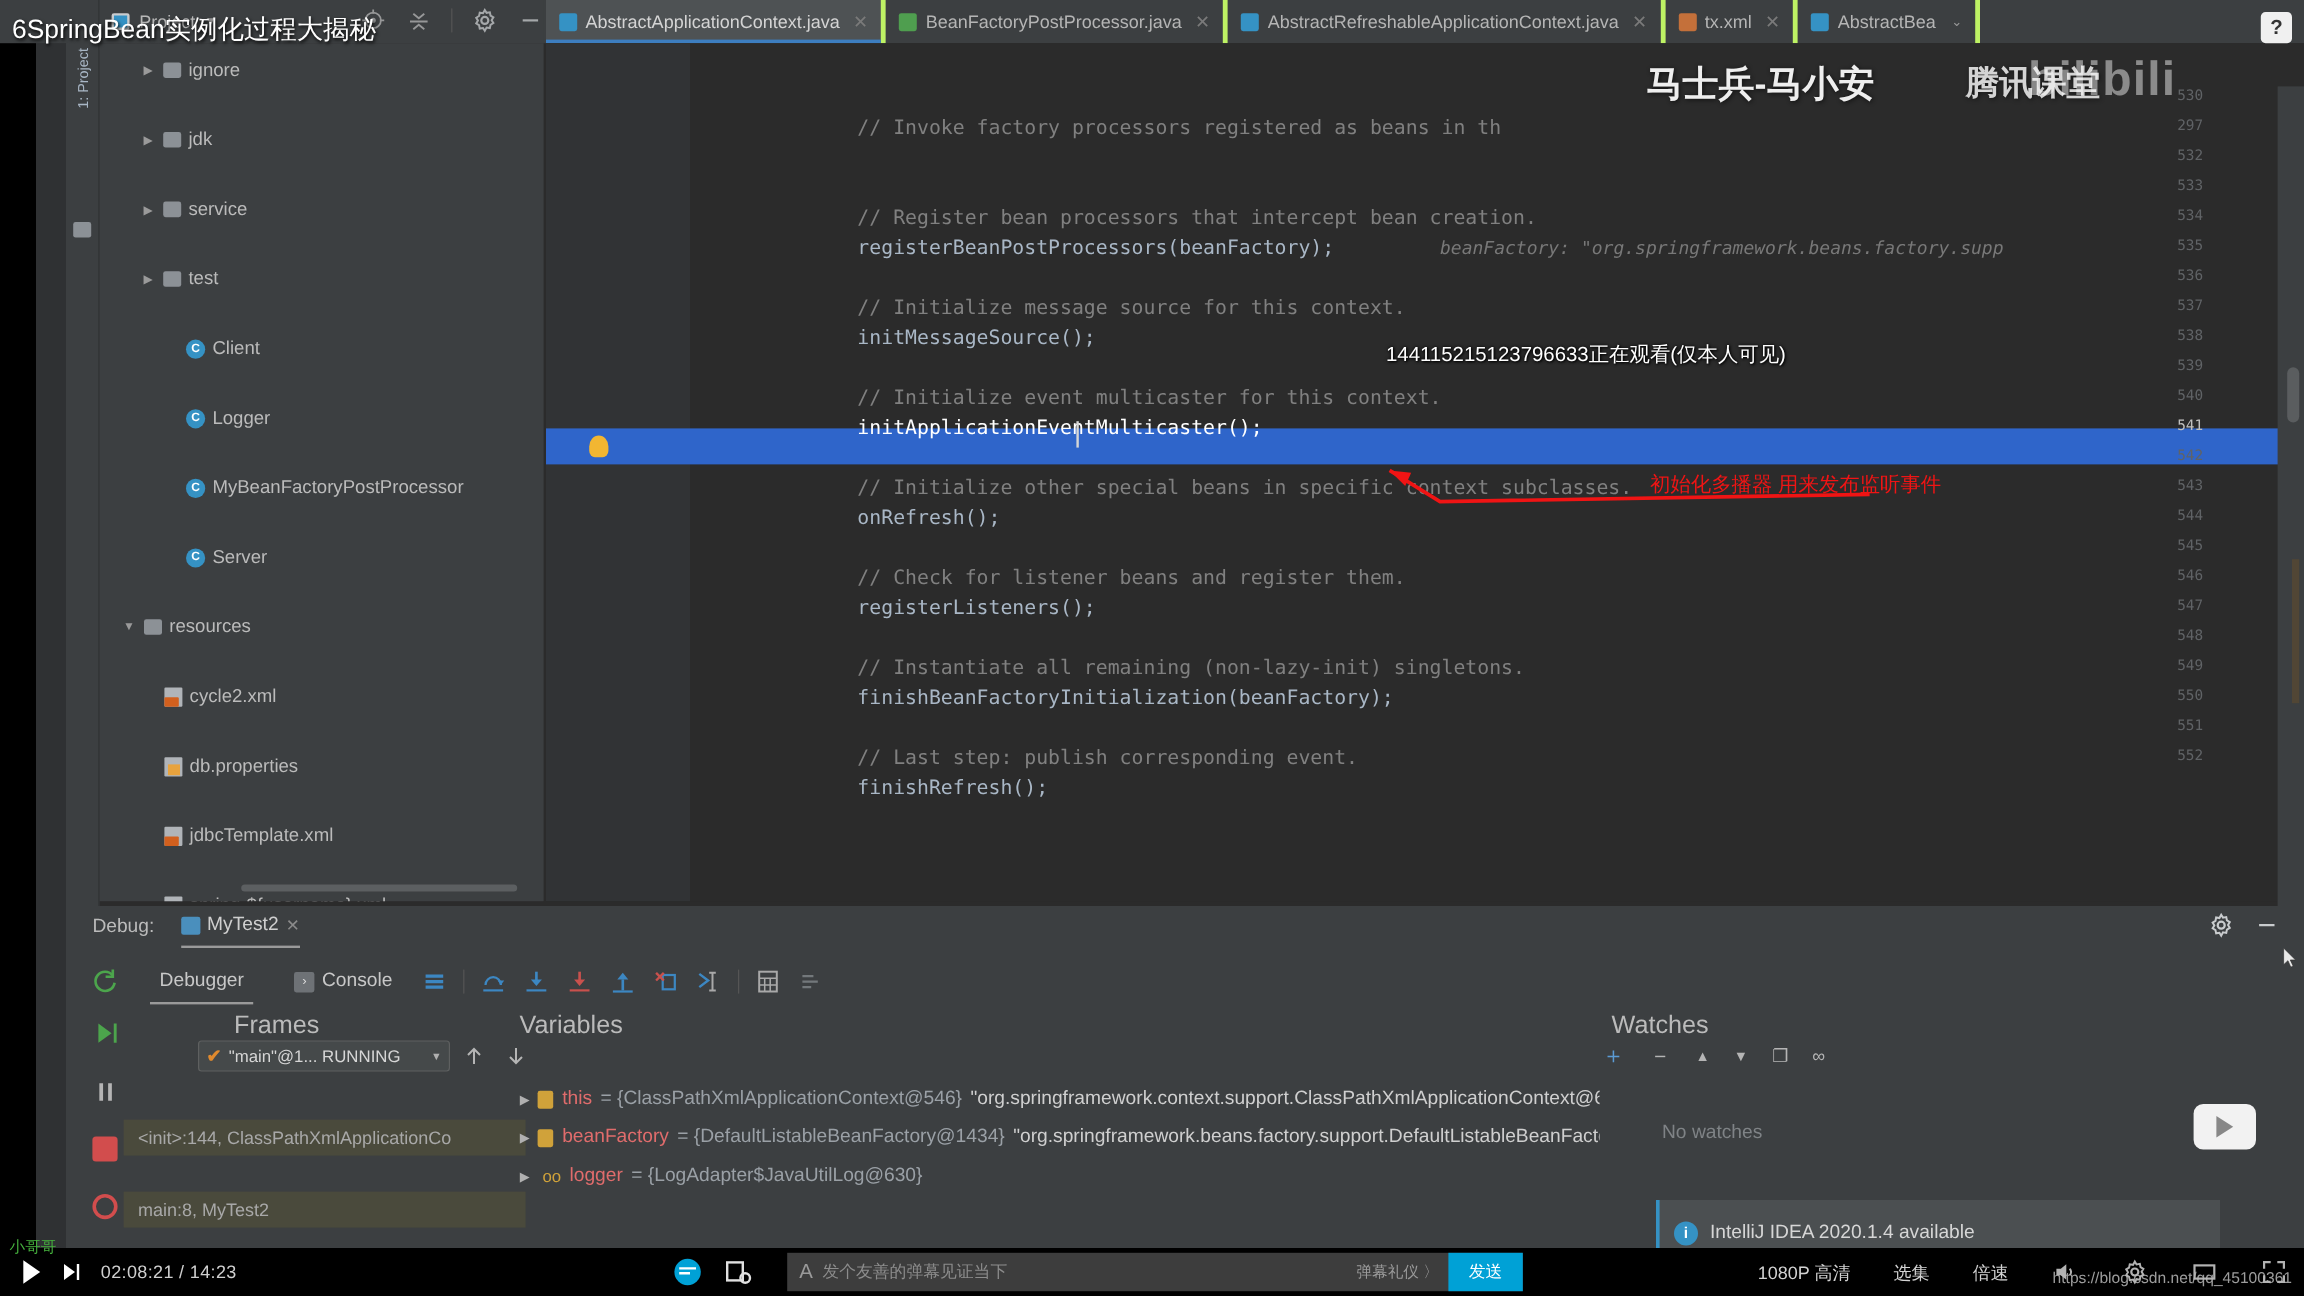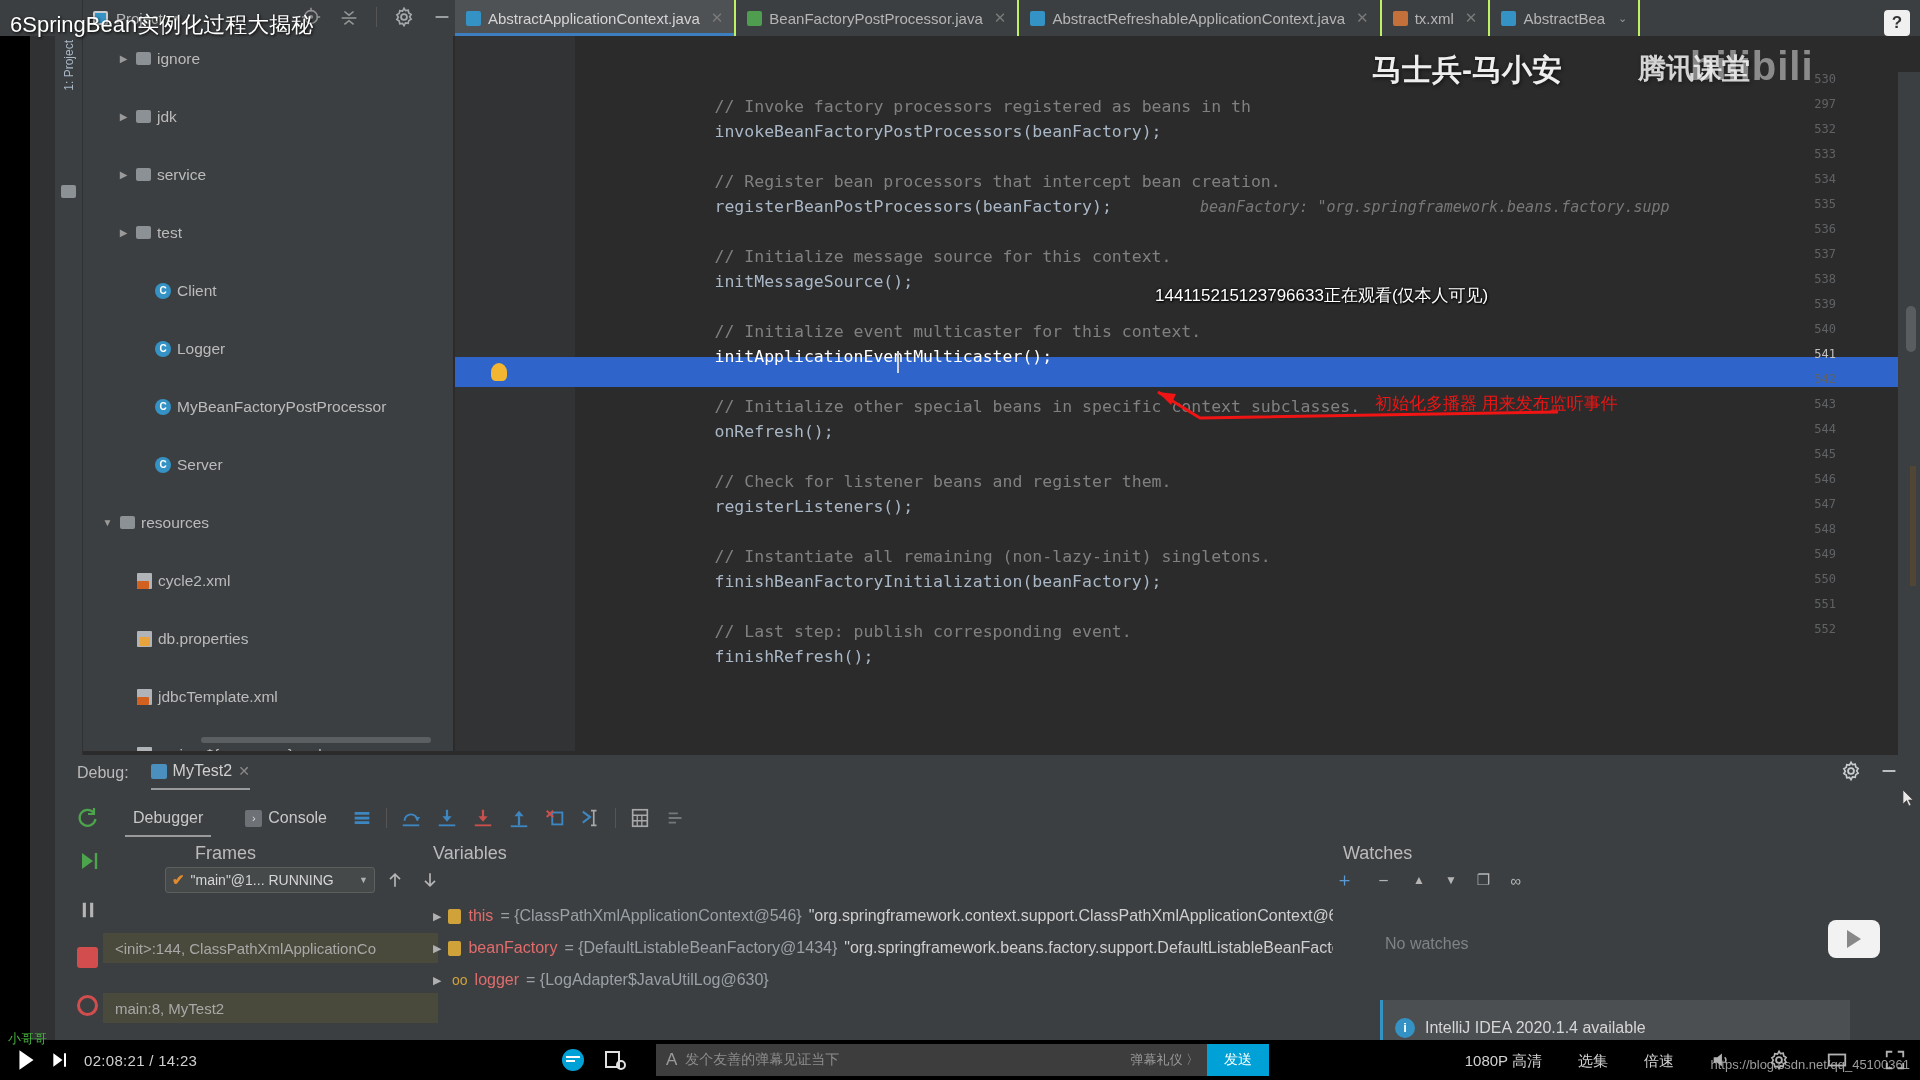--- a/index.html
+++ b/index.html
@@ -39,21 +39,21 @@
   .topbtn { width:22px; height:22px; opacity:.75; }
 
   
   .tabs {
     position:absolute; left:455px; top:0; right:0; height:36px;
     background:#3c3f41; display:flex; align-items:stretch;
   }
   .tab {
     display:flex; align-items:center; gap:7px; padding:0 11px;
     color:#b5b5b5; font-size:15px; white-space:nowrap; position:relative;
-    border-right:2px solid #bef264;
+    border-right:4px solid #bef264;
   }
   .tab.active { background:#4e5254; color:#d4d4d4; }
   .tab.active::after {
     content:""; position:absolute; left:0; right:0; bottom:0; height:3px; background:#3d7ec0;
   }
   .tab .x { color:#7a7a7a; font-size:15px; margin-left:4px; }
   .tabicon { width:15px; height:15px; border-radius:2px; flex:none; }
   .ti-class { background:#3592c4; }
   .ti-iface { background:#4f9e4f; }
   .ti-xml   { background:#c4703a; }
@@ -151,21 +151,21 @@
   }
   .dbg-tab::after { content:""; position:absolute; left:0; right:0; bottom:-6px; height:2px; background:#9a9a9a;}
   .dbg-toolbar { position:absolute; left:0; top:44px; right:0; height:38px; display:flex; align-items:center; gap:0; }
   .dbg-sub {
     color:#c8c8c8; font-size:16px; padding:2px 8px; position:relative;
   }
   .dbg-sub.active::after { content:""; position:absolute; left:0; right:0; bottom:-8px; height:2px; background:#9a9a9a;}
   .tbicon { width:22px; height:22px; margin:0 7px; opacity:.9; }
   .sep { width:1px; height:20px; background:#555; margin:0 6px; }
 
-  .col-head { position:absolute; color:#bbbbbb; font-size:18px; }
+  .col-head { position:absolute; color:#bbbbbb; font-size:21px; }
   .thread-sel {
     position:absolute; left:35px; top:28px; width:210px; height:26px;
     border:1px solid #5e6060; border-radius:3px; background:#45494a;
     color:#d6d6d6; font-size:14px; display:flex; align-items:center; gap:6px; padding:0 6px;
   }
   .frame-row {
     position:absolute; left:0; width:350px; height:30px; display:flex; align-items:center;
     color:#a8a8a8; font-size:15px; white-space:nowrap; padding-left:12px; overflow:hidden;
   }
   .frame-row.sel { background:#2f65ca; color:#fff; }
@@ -401,21 +401,20 @@
       <div class="lnum" style="top:436px;">546</div>
       <div class="lnum" style="top:461px;">547</div>
       <div class="lnum" style="top:486px;">548</div>
       <div class="lnum" style="top:511px;">549</div>
       <div class="lnum" style="top:536px;">550</div>
       <div class="lnum" style="top:561px;">551</div>
       <div class="lnum" style="top:586px;">552</div>
 
       <div class="codearea">
         <div class="cline cmt" style="left:60px; top:61px;">        // Invoke factory processors registered as beans in th</div>
-        <div class="cline" style="left:60px; top:86px;">        invokeBeanFactoryPostProcessors(beanFactory);</div>
         <div class="cline cmt" style="left:60px; top:136px;">        // Register bean processors that intercept bean creation.</div>
         <div class="cline" style="left:60px; top:161px;">        registerBeanPostProcessors(beanFactory);</div>
         <div class="cline hint" style="left:625px; top:162px;">beanFactory: "org.springframework.beans.factory.supp</div>
         <div class="cline cmt" style="left:60px; top:211px;">        // Initialize message source for this context.</div>
         <div class="cline" style="left:60px; top:236px;">        initMessageSource();</div>
         <div class="cline cmt" style="left:60px; top:286px;">        // Initialize event multicaster for this context.</div>
         <div class="cline" style="left:60px; top:311px; color:#ffffff;">        initApplicationEventMulticaster();</div>
         <div class="cline cmt" style="left:60px; top:361px;">        // Initialize other special beans in specific context subclasses.</div>
         <div class="cline" style="left:60px; top:386px;">        onRefresh();</div>
         <div class="cline cmt" style="left:60px; top:436px;">        // Check for listener beans and register them.</div>

